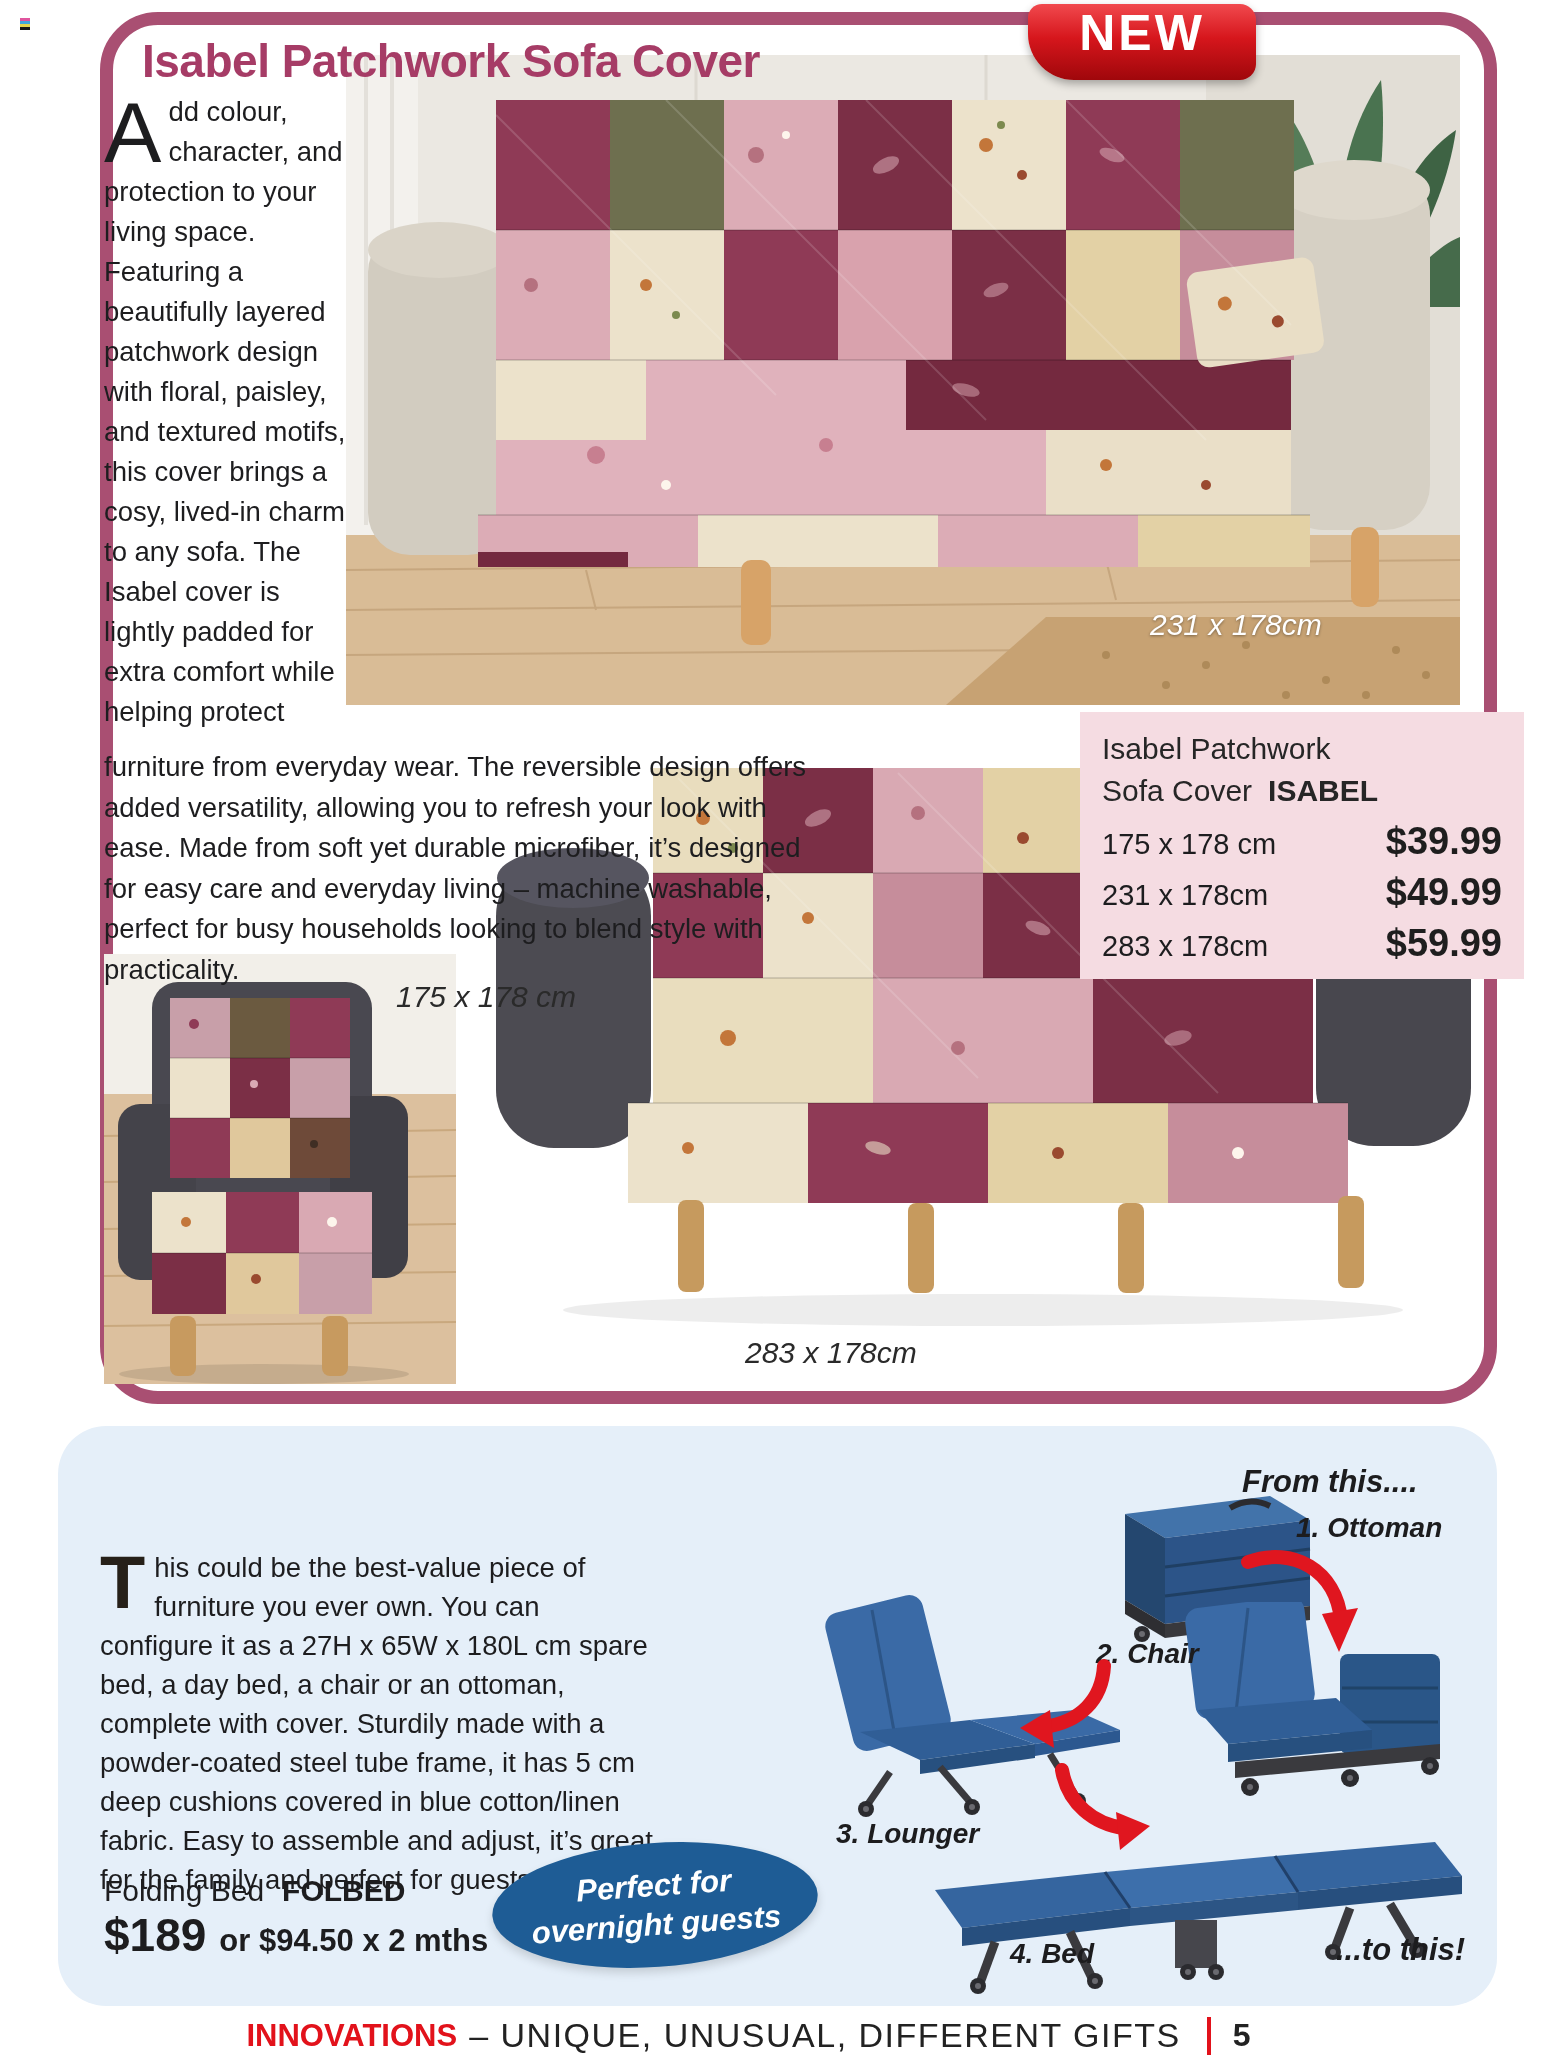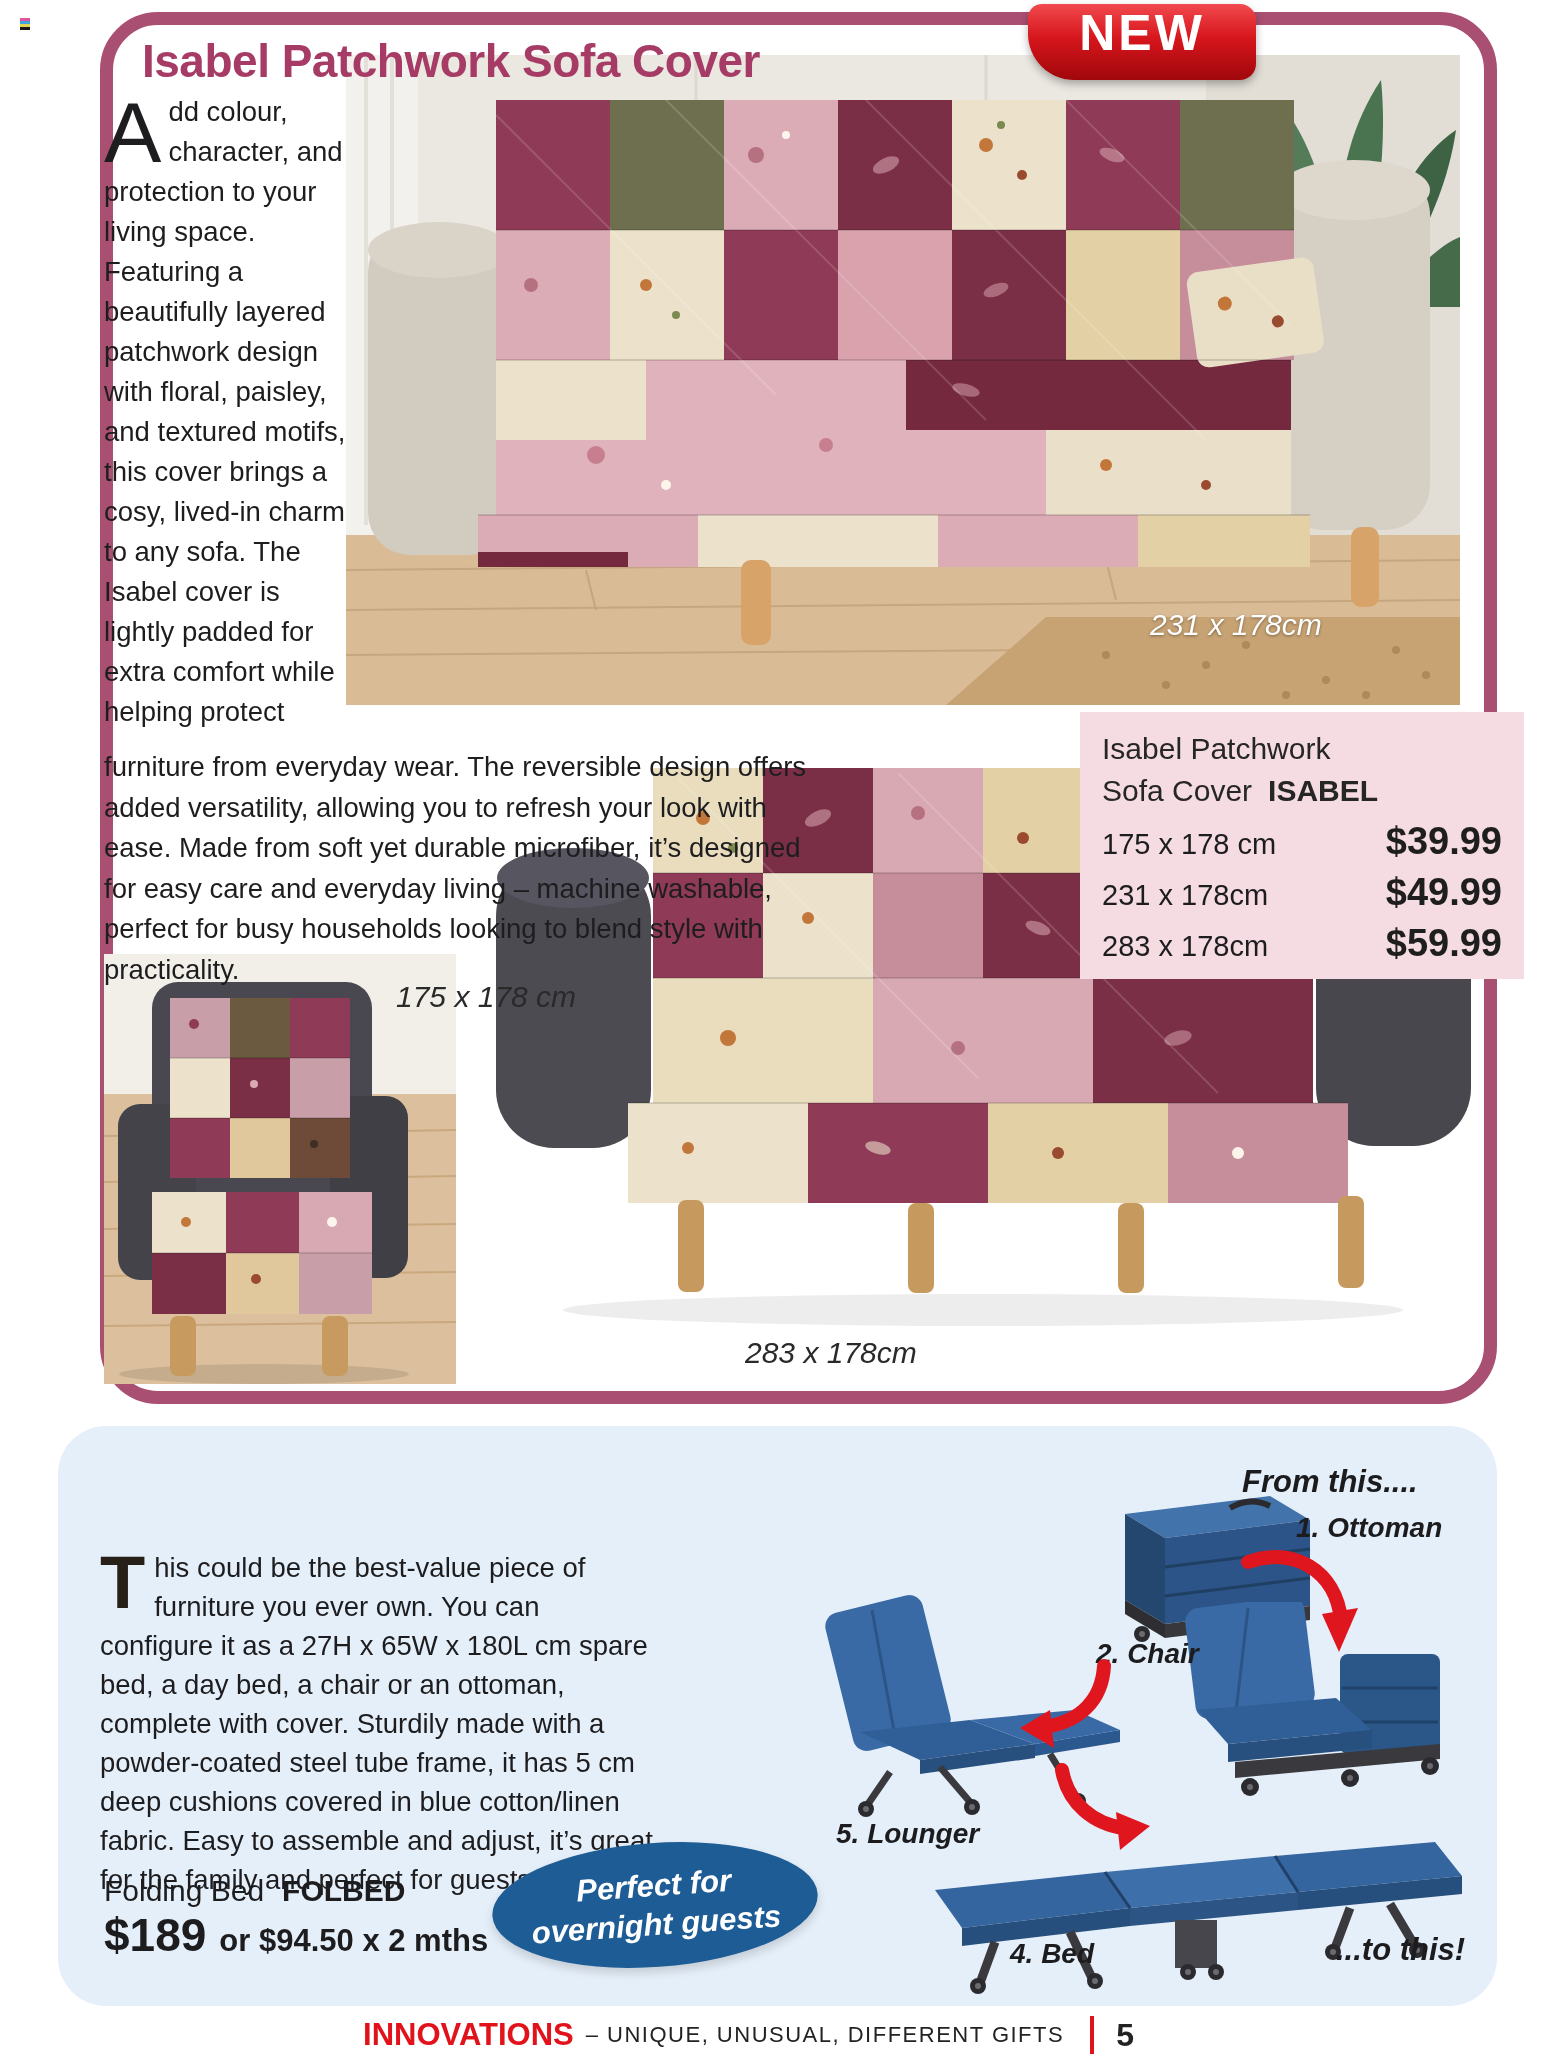--- a/index.html
+++ b/index.html
@@ -68,21 +68,21 @@
   .pos-s2{left:1096px;top:1638px;}
   .pos-s3{left:836px;top:1818px;}
   .pos-s4{left:1010px;top:1938px;}
 
   .abs{position:absolute;z-index:2;}
 
   
   .footer{position:absolute;left:0;top:2016px;width:1497px;display:flex;justify-content:center;
           align-items:center;z-index:2;}
   .f-brand{color:#e2121b;font-weight:bold;font-size:31px;}
-  .f-tag{font-size:22px;margin-left:12px;letter-spacing:1.5px;color:#222;}
+  .f-tag{font-size:34px;margin-left:12px;letter-spacing:1.5px;color:#222;}
   .f-divider{width:4px;height:38px;background:#e2121b;margin:0 22px 0 26px;}
   .f-page{font-size:32px;font-weight:bold;color:#222;}
 </style>
 </head>
 <body>
 
 <div class="page">
 
   <div class="regmark">
     <div style="background:#e0559e"></div>
@@ -373,21 +373,21 @@
 
   <div class="guest-badge">
     <span>Perfect for</span>
     <span>overnight guests</span>
   </div>
 
   <div class="from-to pos-from">From this....</div>
   <div class="from-to pos-to">...to this!</div>
   <div class="step-label pos-s1">1. Ottoman</div>
   <div class="step-label pos-s2">2. Chair</div>
-  <div class="step-label pos-s3">5. Lounger</div>
+  <div class="step-label pos-s3">3. Lounger</div>
   <div class="step-label pos-s4">4. Bed</div>
 
   <div class="abs" style="left:1110px;top:1486px;">
     <svg width="205" height="165" viewBox="0 0 205 165">
       <polygon points="15,28 160,10 200,34 55,52" fill="#4273aa"></polygon>
       <polygon points="55,52 200,34 200,120 55,138" fill="#2c5488"></polygon>
       <polygon points="15,28 55,52 55,138 15,114" fill="#24476f"></polygon>
       <g stroke="#1f3f63" stroke-width="3">
           <line x1="55" y1="81" x2="200" y2="63"></line>
           <line x1="55" y1="110" x2="200" y2="92"></line>

